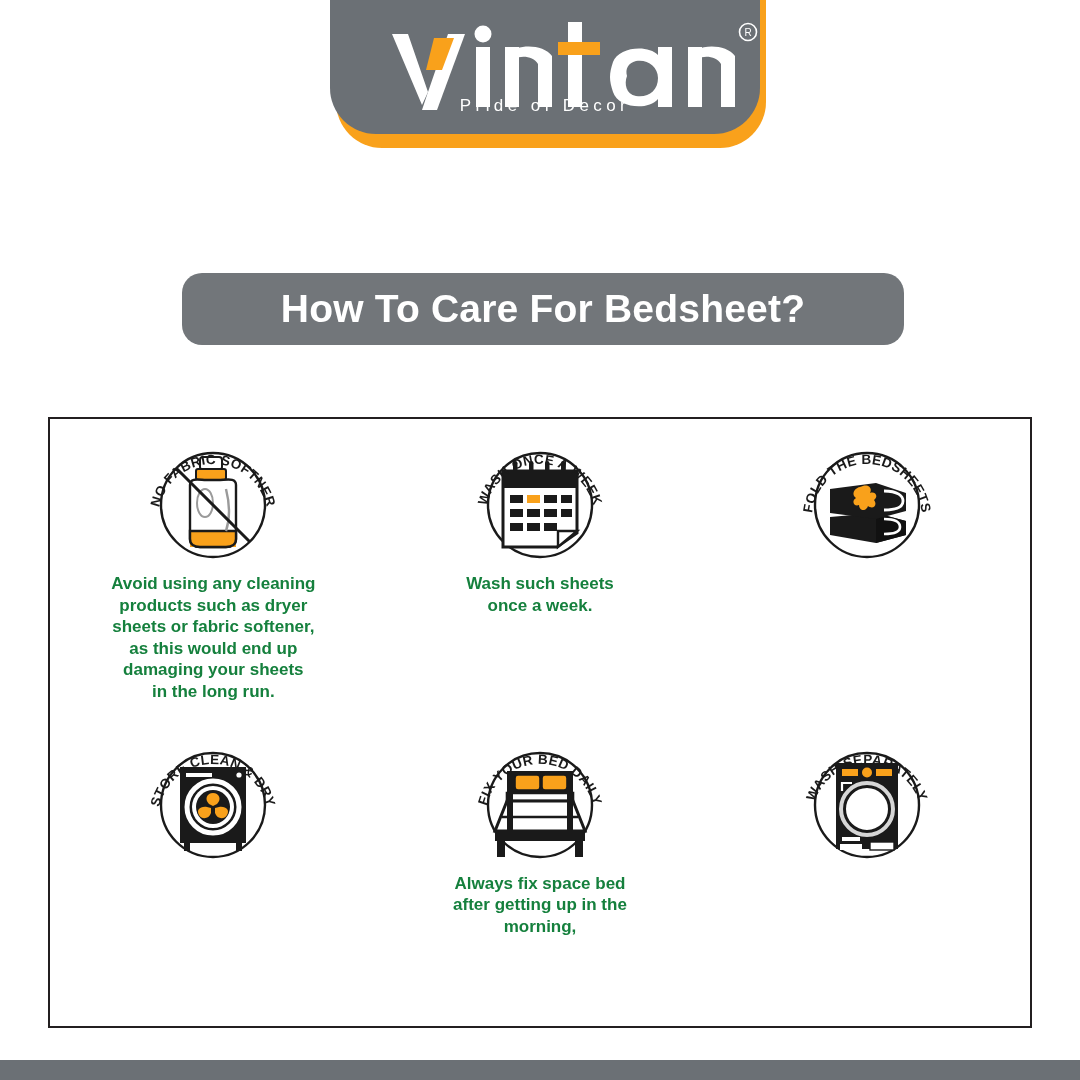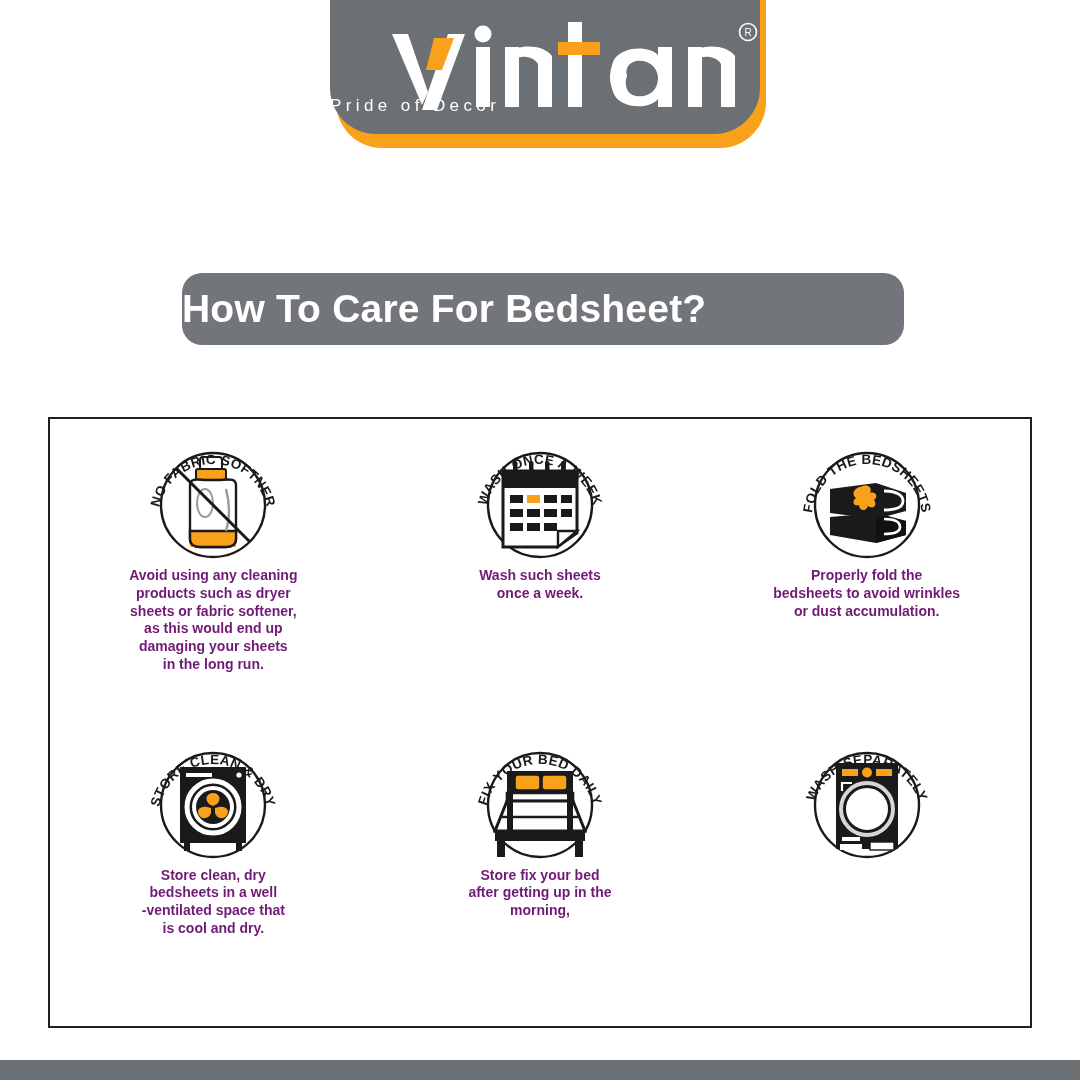--- a/index.html
+++ b/index.html
@@ -20,52 +20,52 @@
     border-bottom-left-radius:46px;border-bottom-right-radius:46px;
   }
   .logo-gray{
     position:absolute;left:0px;top:0;width:430px;height:134px;
     background:#6b7075;
     border-bottom-left-radius:46px;border-bottom-right-radius:46px;
   }
   .logo-mark{position:absolute;left:0;top:0;width:430px;height:134px;}
   .logo-sub{
     position:absolute;left:0;right:0;top:96px;
-    text-align:left;color:#ffffff;
+    text-align:center;color:#ffffff;
     font-size:17px;letter-spacing:4.4px;font-weight:400;
     font-family:"Liberation Sans", sans-serif;
   }
 
   
   .title-banner{
     position:absolute;left:182px;top:273px;width:722px;height:72px;
     background:#72767a;border-radius:20px;
-    display:flex;align-items:center;justify-content:flex-start;
+    display:flex;align-items:center;justify-content:center;
   }
   .title-text{
     color:#ffffff;font-size:39px;font-weight:bold;letter-spacing:.2px;
     font-family:"Liberation Sans", sans-serif;
   }
 
   
   .frame{
     position:absolute;left:48px;top:417px;width:984px;height:611px;
     border:2px solid #231f20;box-sizing:border-box;background:#fff;
   }
   .grid{
     position:absolute;inset:0;
     display:grid;grid-template-columns:repeat(3,1fr);
     grid-template-rows:1fr 1fr;
   }
   .cell{position:relative;display:flex;flex-direction:column;align-items:center;}
   .badge{position:relative;width:190px;height:140px;margin-top:8px;}
   .badge svg{position:absolute;left:0;top:0;}
   .caption{
-    width:240px;text-align:center;
-    font-size:14px;font-weight:bold;line-height:1.27;color:#701a75;
+    margin-top:6px;width:240px;text-align:center;
+    font-size:17px;font-weight:bold;line-height:1.27;color:#15803d;
     font-family:"Liberation Sans", sans-serif;white-space:pre-line;
   }
   .cell.r2 .badge{margin-top:4px;}
   .cell.wide .caption{width:250px;}
 
   
   .footer-bar{
     position:absolute;left:0;top:1060px;width:1080px;height:20px;
     background:#6b7075;
   }
@@ -198,23 +198,20 @@
 
             <path d="M58 62 L104 56 L134 66 L134 84 L104 92 L58 86 Z" fill="#1a1a1a"></path>
             <path d="M112 64 C126 64, 131 69, 131 74 C131 79, 126 83, 112 83" fill="none" stroke="#ffffff" stroke-width="2.8"></path>
 
             <path d="M88 60 C95 56, 101 60, 98 66 C103 64, 107 69, 102 73 C106 78, 101 83, 96 79 C94 85, 87 84, 87 78 C82 80, 79 74, 84 71 C79 68, 82 61, 88 60 Z" fill="#f9a11b"></path>
             <text font-family="Liberation Sans, sans-serif" font-size="13.5" font-weight="bold" fill="#1a1a1a" letter-spacing="0.4">
               <textPath href="#arc3" startOffset="50%" text-anchor="middle">FOLD THE BEDSHEETS</textPath>
             </text>
           </svg>
         </div>
-        <div class="caption wide">Properly fold the
-bedsheets to avoid wrinkles
-or dust accumulation.</div>
       </div>
 
       <div class="cell r2">
         <div class="badge">
           <svg width="190" height="140" viewBox="0 0 190 140">
             <defs>
                 <path id="arc4" d="M40,92 A55,55 0 0 1 150,92" fill="none"></path>
               </defs>
             <circle cx="95" cy="78" r="52" fill="#ffffff" stroke="#1a1a1a" stroke-width="2.4"></circle>
 
@@ -229,24 +226,20 @@
             <circle cx="95" cy="80" r="17" fill="#1a1a1a"></circle>
 
             <path d="M95 66 C101 66, 104 72, 99 77 L95 79 L91 77 C86 72, 89 66, 95 66 Z" fill="#f9a11b"></path>
             <path d="M109 88 C106 93, 99 92, 97 86 L97 81 L101 80 C108 79, 112 83, 109 88 Z" fill="#f9a11b"></path>
             <path d="M81 88 C78 83, 82 79, 89 80 L93 81 L93 86 C91 92, 84 93, 81 88 Z" fill="#f9a11b"></path>
             <text font-family="Liberation Sans, sans-serif" font-size="13.5" font-weight="bold" fill="#1a1a1a" letter-spacing="0.4">
               <textPath href="#arc4" startOffset="50%" text-anchor="middle">STORE CLEAN &amp; DRY</textPath>
             </text>
           </svg>
         </div>
-        <div class="caption">Store clean, dry
-bedsheets in a well
--ventilated space that
-is cool and dry.</div>
       </div>
 
       <div class="cell r2">
         <div class="badge">
           <svg width="190" height="140" viewBox="0 0 190 140">
             <defs>
                 <path id="arc5" d="M40,92 A55,55 0 0 1 150,92" fill="none"></path>
               </defs>
             <circle cx="95" cy="78" r="52" fill="#ffffff" stroke="#1a1a1a" stroke-width="2.4"></circle>
 
@@ -262,21 +255,21 @@
             <path d="M50 104 L140 104 L140 114 L50 114 Z" fill="#1a1a1a"></path>
             <rect x="52" y="114" width="8" height="16" fill="#1a1a1a"></rect>
             <rect x="130" y="114" width="8" height="16" fill="#1a1a1a"></rect>
             <rect x="62" y="44" width="6" height="60" fill="#1a1a1a"></rect>
             <rect x="122" y="44" width="6" height="60" fill="#1a1a1a"></rect>
             <text font-family="Liberation Sans, sans-serif" font-size="13.5" font-weight="bold" fill="#1a1a1a" letter-spacing="0.4">
               <textPath href="#arc5" startOffset="50%" text-anchor="middle">FIX YOUR BED DAILY</textPath>
             </text>
           </svg>
         </div>
-        <div class="caption">Store fix your bed
+        <div class="caption">Always fix space bed
 after getting up in the
 morning,</div>
       </div>
 
       <div class="cell r2 wide">
         <div class="badge">
           <svg width="190" height="140" viewBox="0 0 190 140">
             <defs>
                 <path id="arc6" d="M40,92 A55,55 0 0 1 150,92" fill="none"></path>
               </defs>

